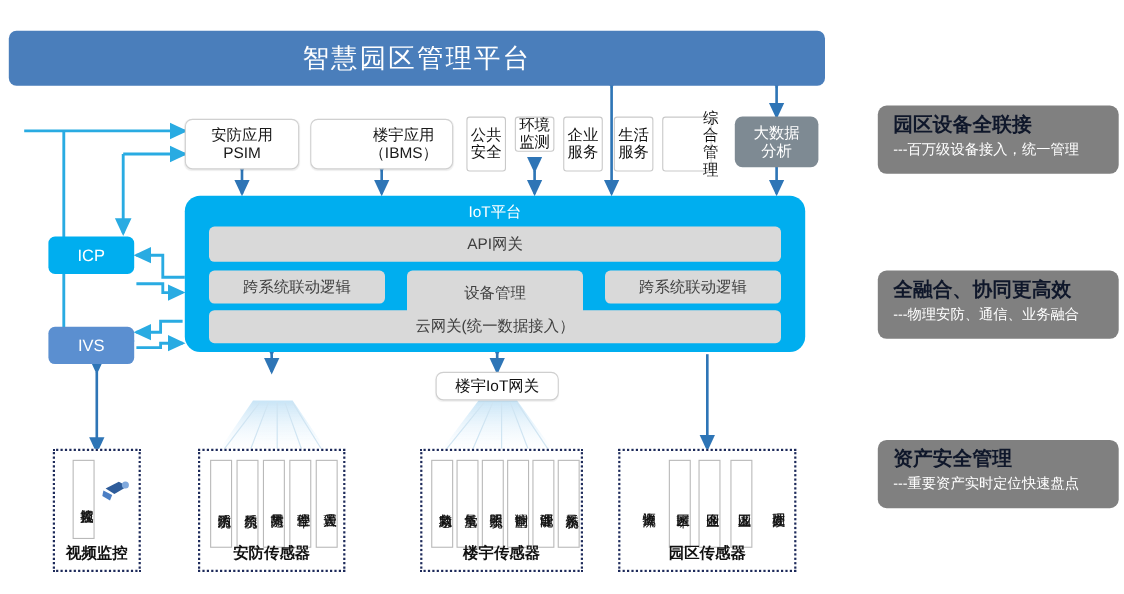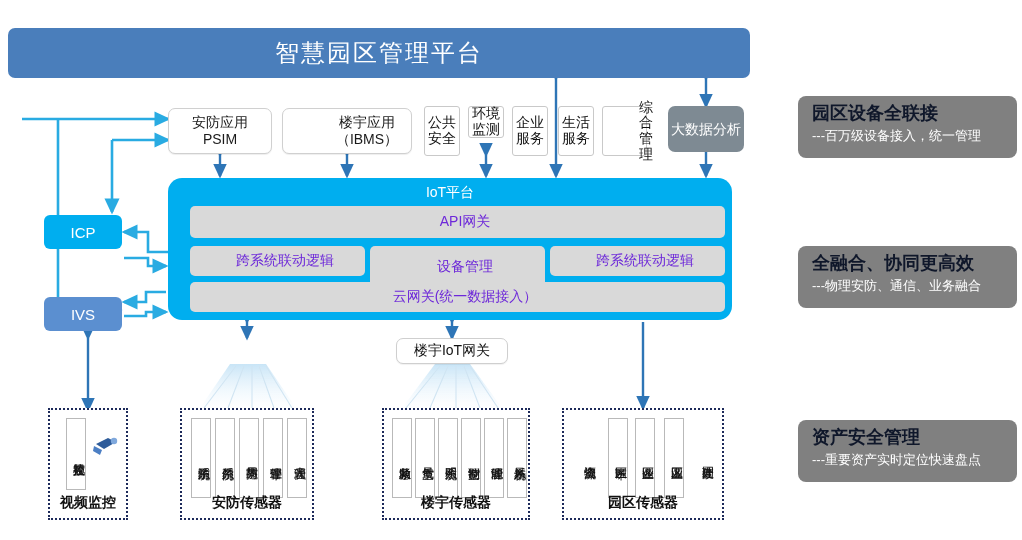--- a/index.html
+++ b/index.html
@@ -20,31 +20,31 @@
           text-align:center;color:#1a1a1a;font-size:14px;line-height:1.18;
           box-shadow:0 1px 1px rgba(0,0,0,.07);}
 
   
   .chip{background:#fff;border:1px solid #c9c9c9;border-radius:3px;
         display:flex;flex-direction:column;align-items:center;
         justify-content:center;font-size:14px;line-height:1.12;color:#111;}
 
   
   .graybox{background:#7E8A93;border-radius:7px;color:#fff;font-size:14px;
-           line-height:1.2;display:flex;flex-direction:row;
+           line-height:1.2;display:flex;flex-direction:column;
            align-items:center;justify-content:center;}
 
   
   .iot{left:168px;top:178px;width:564px;height:142px;background:#00AEEF;
        border-radius:14px;}
   .iot-title{position:absolute;left:0;top:6px;width:100%;text-align:center;
              color:#fff;font-size:14px;}
   .slab{position:absolute;background:#D9D9D9;border-radius:5px;
         display:flex;align-items:center;justify-content:center;
-        color:#6d28d9;font-size:14px;padding-left:15px;}
+        color:#404040;font-size:14px;}
 
   
   .icp{left:44px;top:215px;width:78px;height:34px;background:#00AEEF;
        border-radius:6px;color:#fff;font-size:15px;
        display:flex;align-items:center;justify-content:center;}
   .ivs{left:44px;top:297px;width:78px;height:34px;background:#5B8FD0;
        border-radius:6px;color:#fff;font-size:15px;
        display:flex;align-items:center;justify-content:center;}
 
   
@@ -246,18 +246,18 @@
   </div>
 
   <div class="abs feat" style="top:96px;">
     <div class="ft">园区设备全联接</div>
     <div class="fs">---百万级设备接入，统一管理</div>
   </div>
   <div class="abs feat" style="top:246px;">
     <div class="ft">全融合、协同更高效</div>
     <div class="fs">---物理安防、通信、业务融合</div>
   </div>
-  <div class="abs feat" style="top:420px;">
+  <div class="abs feat" style="top:400px;">
     <div class="ft">资产安全管理</div>
     <div class="fs">---重要资产实时定位快速盘点</div>
   </div>
 
 </div>
 
 </body></html>

